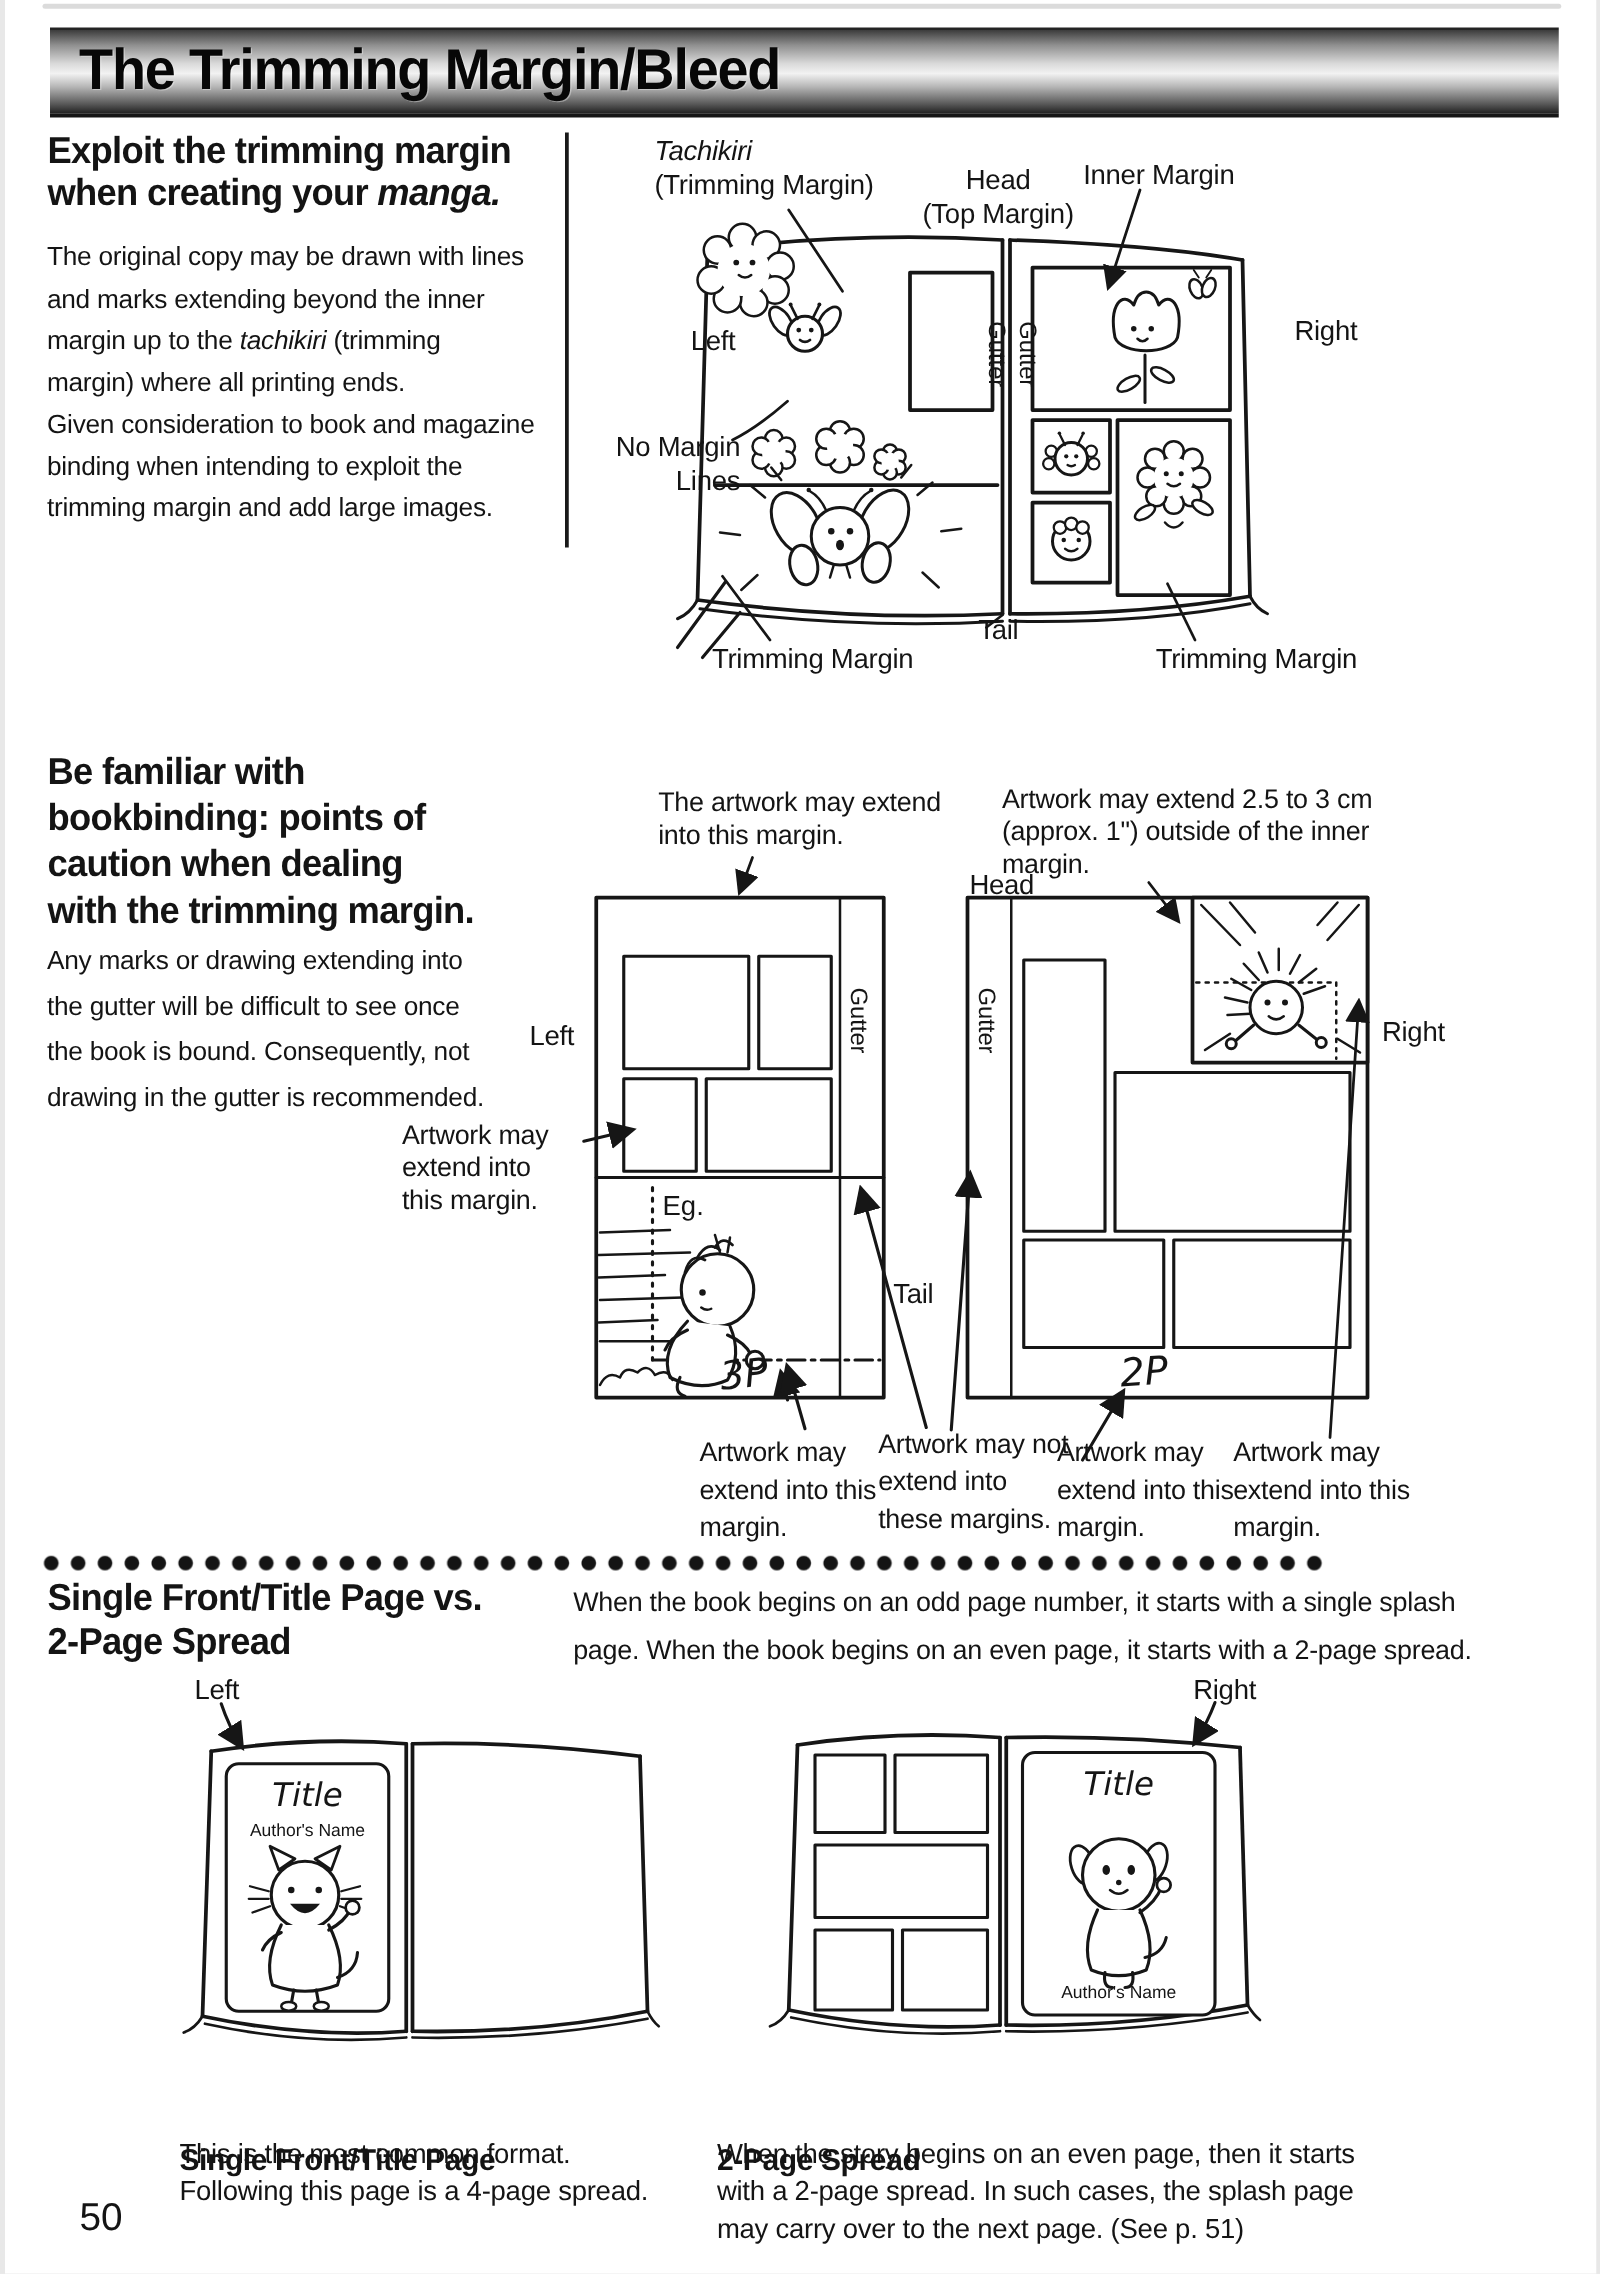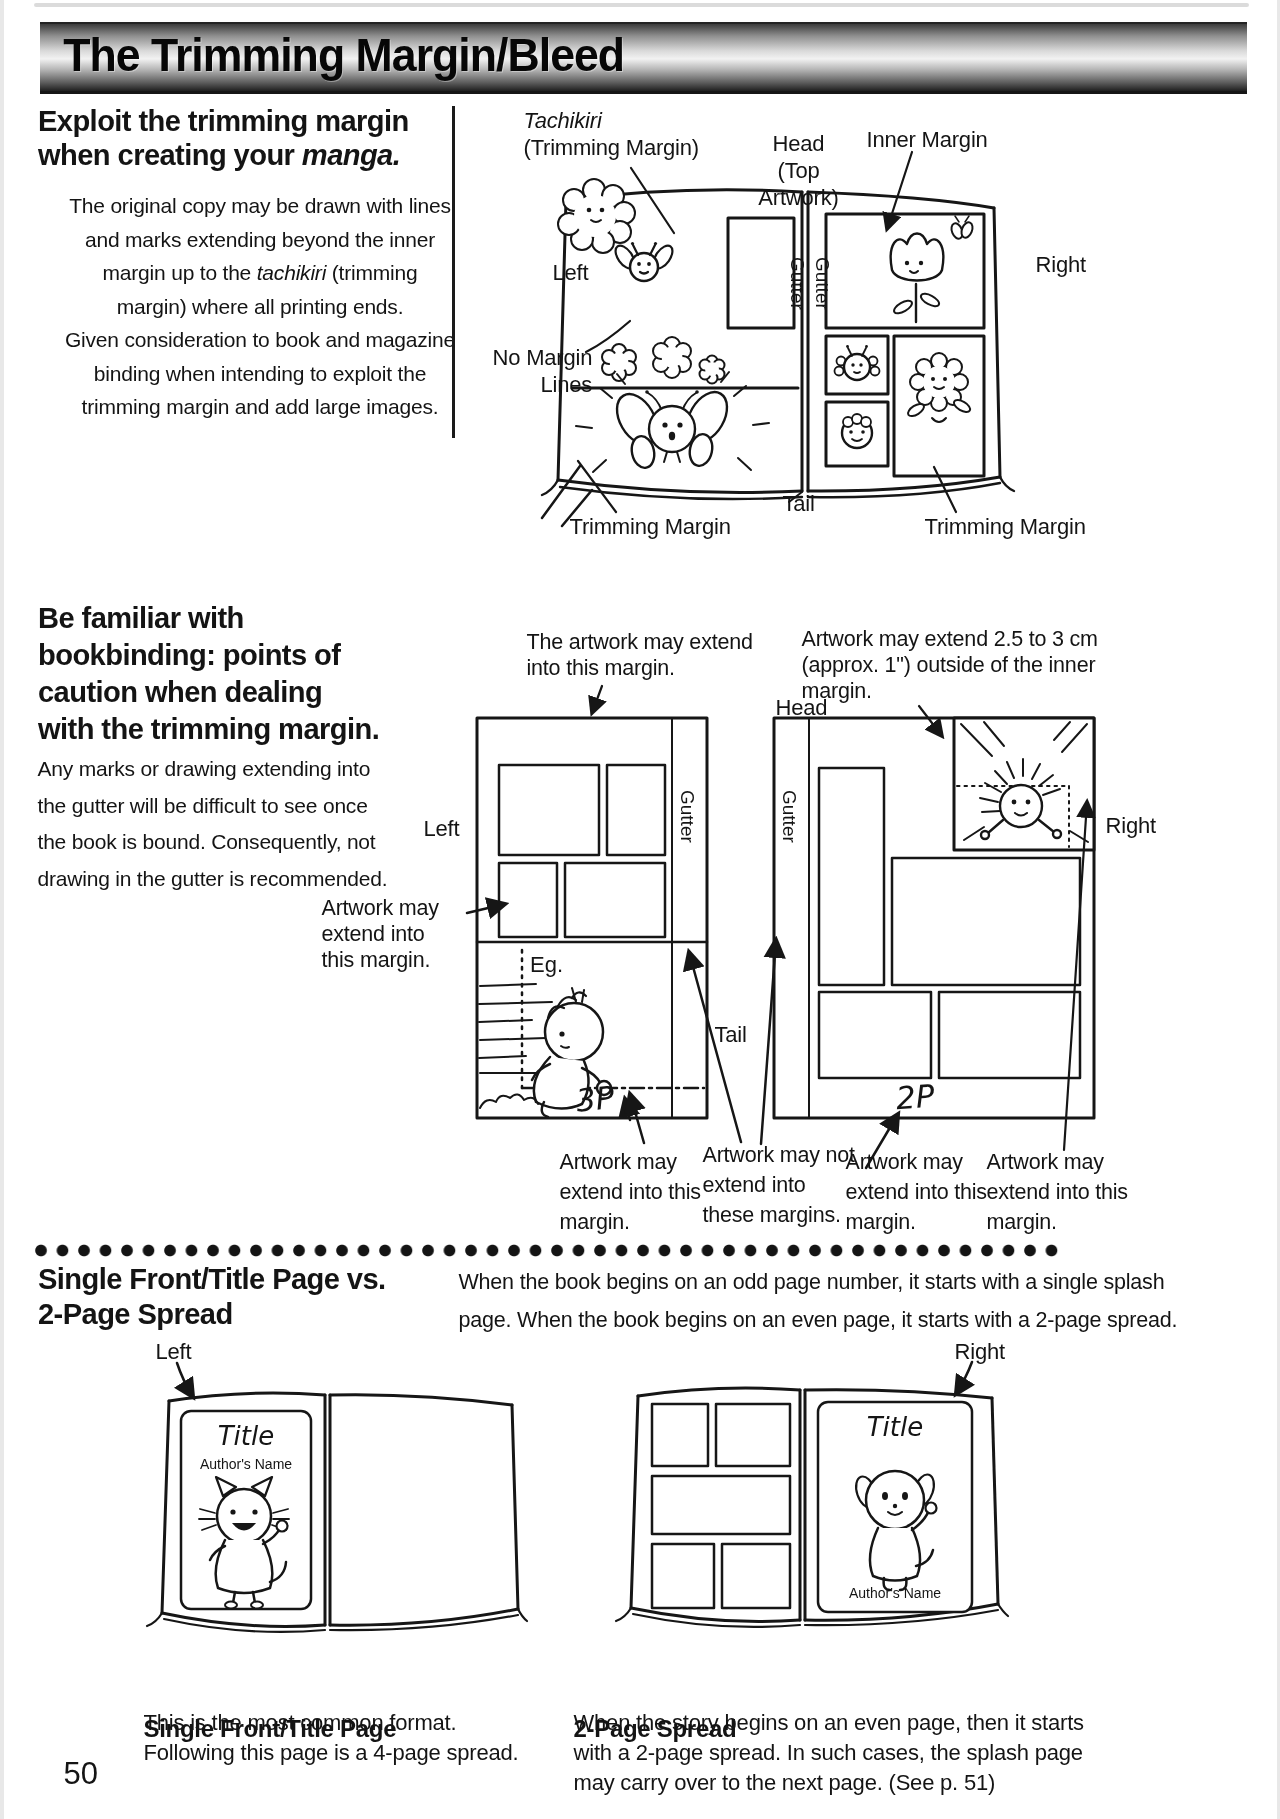--- a/index.html
+++ b/index.html
@@ -39,21 +39,21 @@
 <div class="page">
 
   <div class="abs scanline" style="left:30px;top:3px;width:1215px;height:4px;"></div>
 
   <div class="abs titlebar" style="left:36px;top:22px;width:1207px;height:67px;">
     <span class="t">The Trimming Margin/Bleed</span>
   </div>
 
   <div class="abs h1 pre" style="left:34px;top:104px;width:440px;"><span>Exploit the trimming margin
 when creating your </span><span style="font-style:italic">manga.</span></div>
-  <div class="abs body pre" style="left:34px;top:189px;width:445px;text-align:center;"><span>The original copy may be drawn with lines
+  <div class="abs body pre" style="left:34px;top:189px;width:445px;"><span>The original copy may be drawn with lines
 and marks extending beyond the inner
 margin up to the </span><span style="font-style:italic">tachikiri</span><span> (trimming
 margin) where all printing ends.
 Given consideration to book and magazine
 binding when intending to exploit the
 trimming margin and add large images.</span></div>
   <div class="abs vline" style="left:448px;top:106px;height:332px;"></div>
 
   <svg class="abs" style="left:450px;top:130px;" width="680" height="430" viewBox="0 0 680 430">
     <defs>
@@ -221,21 +221,21 @@
       <path d="M177,38 L220,103"></path>
       <path d="M458,22 L433,99" marker-end="url(#ah1)"></path>
       <path d="M132,222 Q152,212 176,191"></path>
       <path d="M162,382 L124,331"></path>
       <path d="M502,382 L480,337"></path>
       <path d="M335,372 L348,362" stroke-width="2"></path>
     </g>
   </svg>
 
   <div class="abs lbl" style="left:520px;top:107px;"><div style="font-style:italic">Tachikiri</div><div>(Trimming Margin)</div></div>
-  <div class="abs lbl" style="left:733px;top:130px;width:124px;text-align:center;"><div>Head</div><div>(Top Artwork)</div></div>
+  <div class="abs lbl" style="left:733px;top:130px;width:124px;text-align:center;"><div>Head</div><div>(Top Margin)</div></div>
   <div class="abs lbl" style="left:863px;top:126px;">Inner Margin</div>
   <div class="abs lbl" style="left:549px;top:259px;">Left</div>
   <div class="abs lbl" style="left:1032px;top:251px;">Right</div>
   <div class="abs lbl" style="left:489px;top:344px;text-align:right;">No Margin
 Lines</div>
   <div class="abs lbl" style="left:779px;top:490px;">Tail</div>
   <div class="abs lbl" style="left:566px;top:513px;">Trimming Margin</div>
   <div class="abs lbl" style="left:921px;top:513px;">Trimming Margin</div>
 
   <div class="abs h2 pre" style="left:34px;top:599px;width:440px;">Be familiar with

